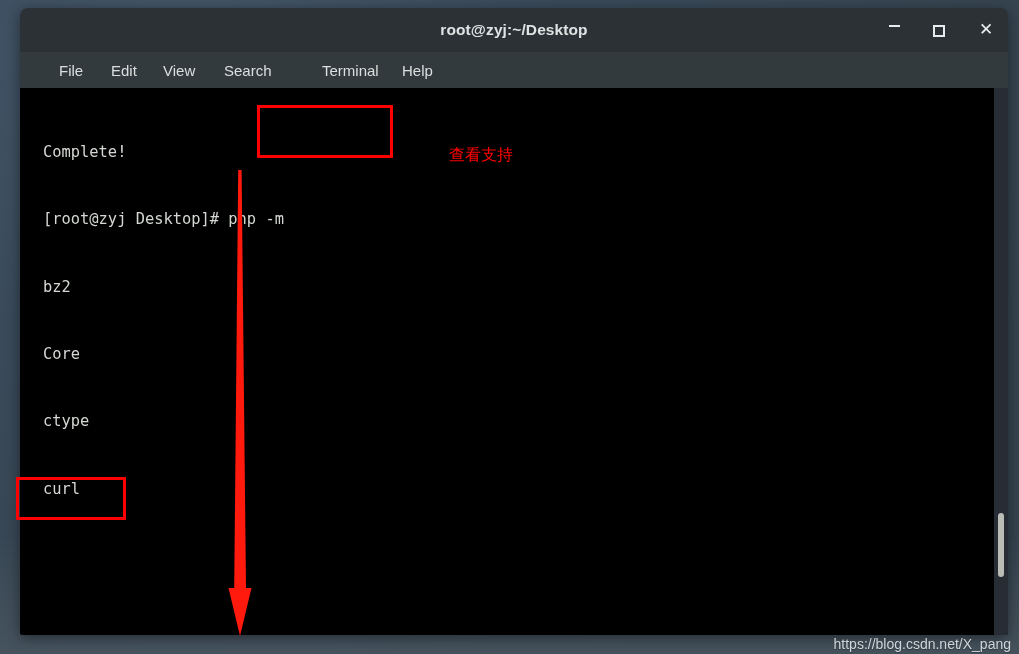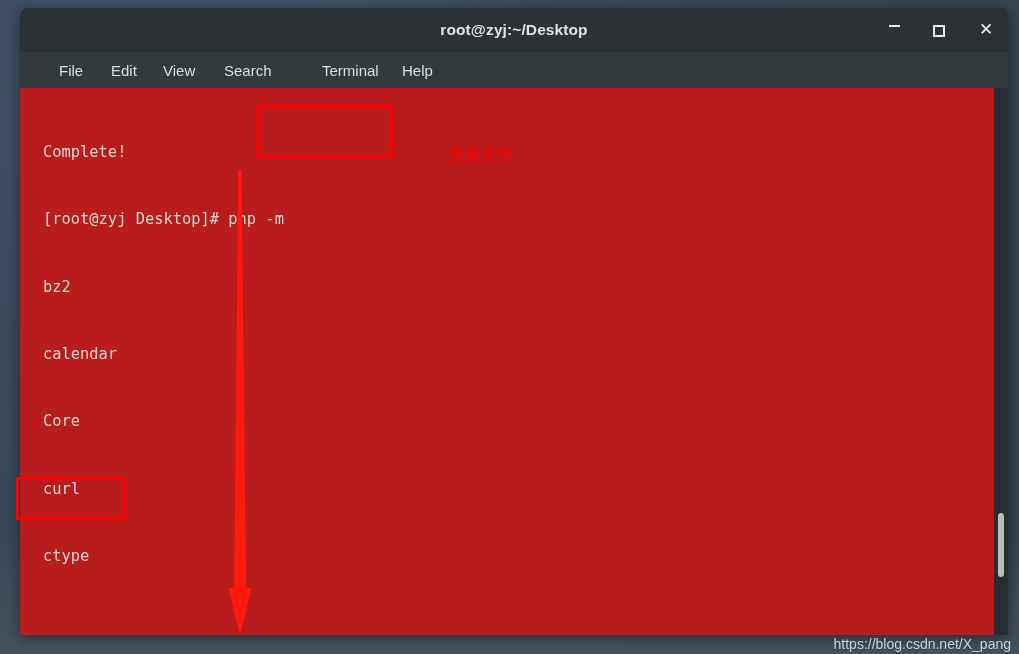--- a/index.html
+++ b/index.html
@@ -116,21 +116,21 @@
     cursor: default;
     padding: 0 2px;
   }
 
   
   #term-body {
     position: absolute;
     left: 0; top: 80px;
     width: 988px;
     height: 547px;
-    background: #b91c1c;
+    background: #000000;
     overflow: hidden;
   }
   #term-text {
     position: absolute;
     left: 23px;
     top: 8px;
     font-family: "DejaVu Sans Mono", "Liberation Mono", monospace;
     font-size: 15.4px;
     line-height: 22.45px;
     color: #d4d8d2;
@@ -234,24 +234,23 @@
     <div class="menu-item" style="left:202px">Search</div>
     <div class="menu-item" style="left:300px">Terminal</div>
     <div class="menu-item" style="left:380px">Help</div>
   </div>
 
   <div id="term-body">
     <div id="term-text">
       <div class="tline">Complete!</div>
       <div class="tline">[root@zyj Desktop]# php -m</div>
       <div class="tline">bz2</div>
-      <div class="tline">calendar</div>
       <div class="tline">Core</div>
+      <div class="tline">ctype</div>
       <div class="tline">curl</div>
-      <div class="tline">ctype</div>
       
       
       
       
       
       
       
       
       
       

